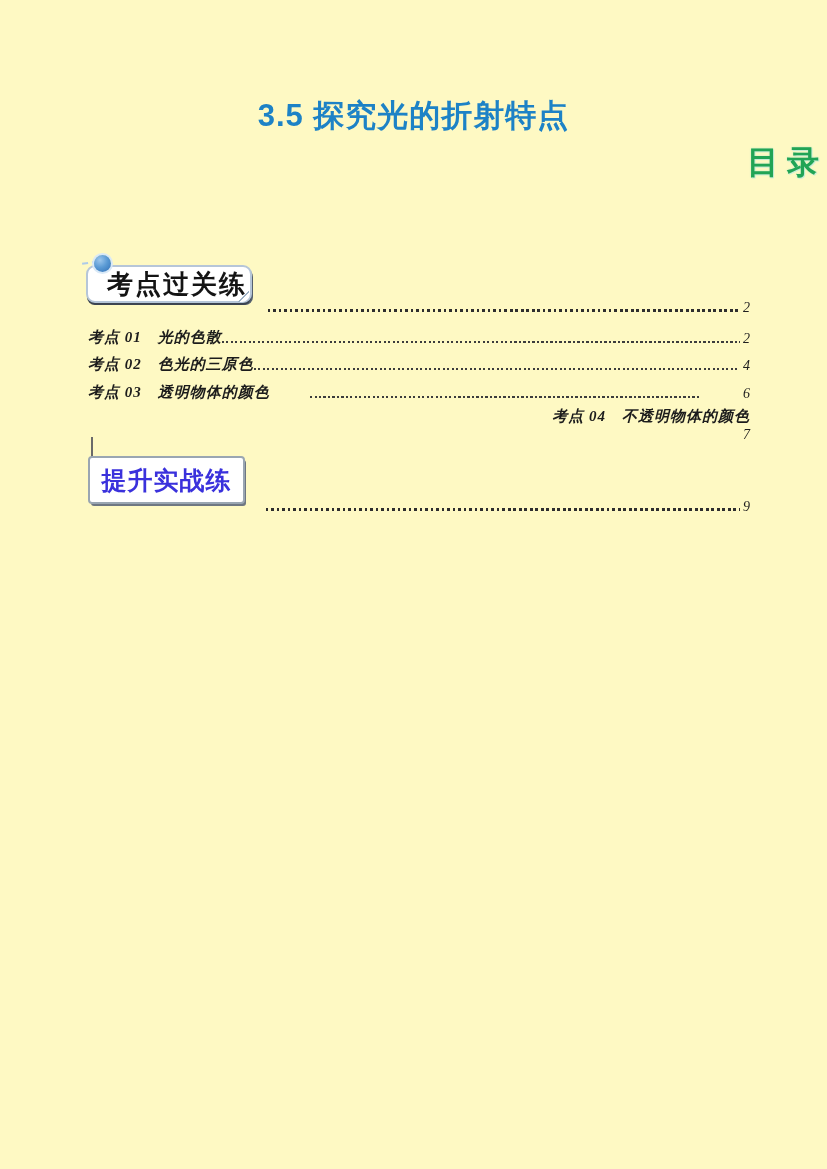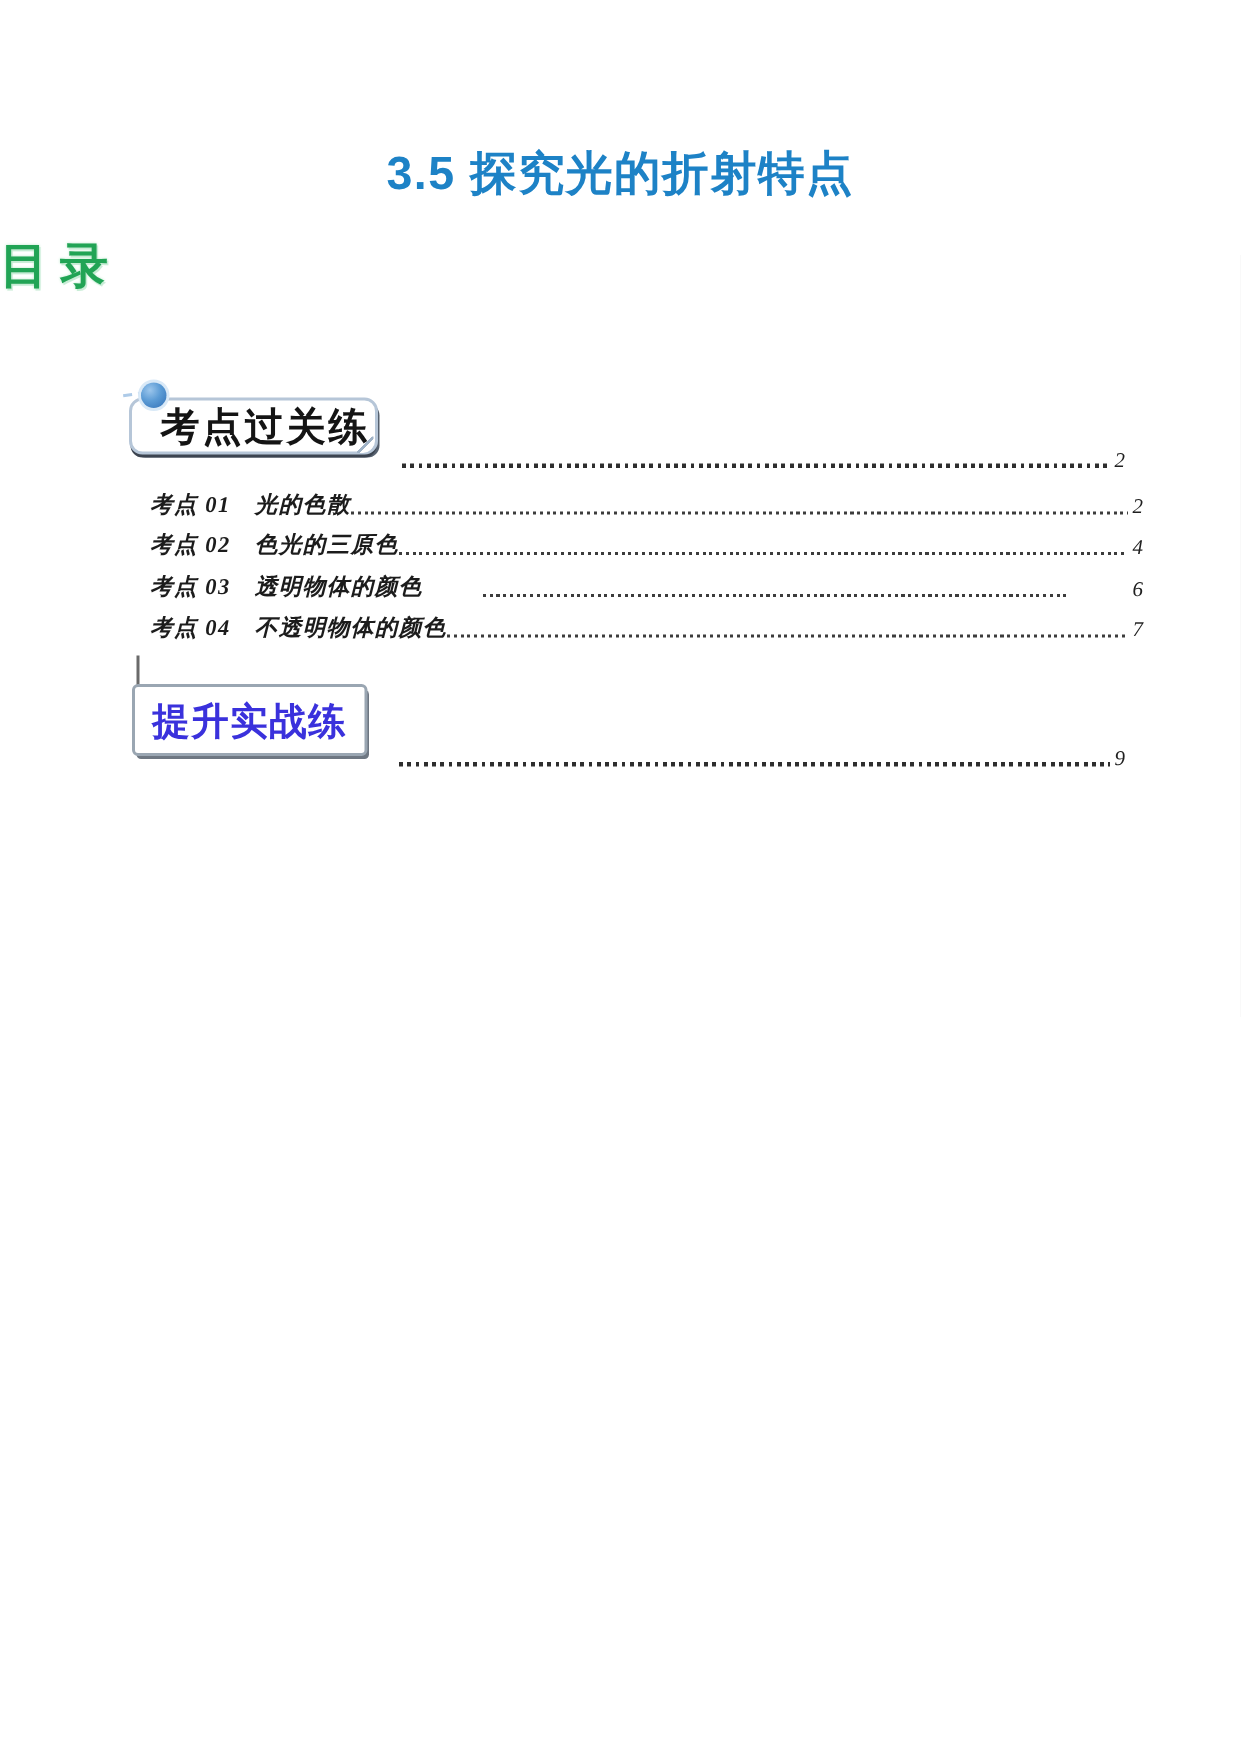--- a/index.html
+++ b/index.html
@@ -1,28 +1,28 @@
 <!DOCTYPE html>
 <html><head>
 <meta charset="utf-8">
 <style>
   * { margin:0; padding:0; box-sizing:border-box; }
   body { background:#e8e8e8; font-family:"Liberation Sans","DejaVu Sans",sans-serif; }
   .page {
     position:relative; width:827px; height:1169px; margin:0 auto;
-    background:#ffffff; overflow:hidden;
+    background:#fef9c3; overflow:hidden;
   }
   .doc-title {
     position:absolute; top:95px; left:0; width:100%;
     text-align:center; font-size:31px; font-weight:bold;
     color:#1d82c6; letter-spacing:1px;
   }
   .toc-heading {
-    position:absolute; top:156px; left:0; width:100%;
-    text-align:left; font-size:32px; font-weight:bold;
+    position:absolute; top:141px; left:0; width:100%;
+    text-align:right; font-size:32px; font-weight:bold;
     color:#21a455; letter-spacing:8px;
     text-shadow:0 0 2px #b5e6c6, 1px 1px 0 #cdeeda;
   }
   
   .badge1 {
     position:absolute; left:86px; top:265px; width:166px; height:38px;
     background:#fff; border:2px solid #b6c6d8; border-radius:9px;
     box-shadow:0 3px 0 -1px #3c4450, 2px 3px 0 -1px #55606e;
     display:flex; align-items:center; justify-content:center;
   }
@@ -72,27 +72,27 @@
     height:3px;
     background-image:repeating-linear-gradient(90deg, #3c3c3c 0 2px, transparent 2px 4.5px);
     background-size:100% 2px;
   }
   .pagenum {
     font-size:14px; font-style:italic; color:#1f1f1f; line-height:14px;
     font-family:"Liberation Serif","DejaVu Serif",serif;
   }
   .sec-leader-1 { left:268px; top:297px; width:482px; height:18px; }
   .sec-leader-2 { left:266px; top:496px; width:484px; height:18px; }
-  .toc-row { position:absolute; left:100px; width:662px; height:20px; display:flex; align-items:flex-end; }
+  .toc-row { position:absolute; left:88px; width:662px; height:20px; display:flex; align-items:flex-end; }
   .toc-row .entry {
     font-size:15px; font-weight:600; font-style:italic; color:#1c1c1c;
     white-space:pre; letter-spacing:1px; line-height:17px;
     font-family:"Liberation Serif","DejaVu Serif",serif;
   }
-  .toc-1 { top:326px; } .toc-2 { top:353px;justify-content:space-between; } .toc-3 { top:381px;gap:40px; } .toc-4 { top:408px; }
+  .toc-1 { top:326px; } .toc-2 { top:353px;justify-content:space-between; } .toc-3 { top:381px;gap:40px; } .toc-4 { top:408px;flex-direction:column; }
 </style>
 </head>
 <body>
 
 <div class="page">
 
   <div class="doc-title">3.5 探究光的折射特点</div>
 
   <div class="toc-heading">目录</div>
 

